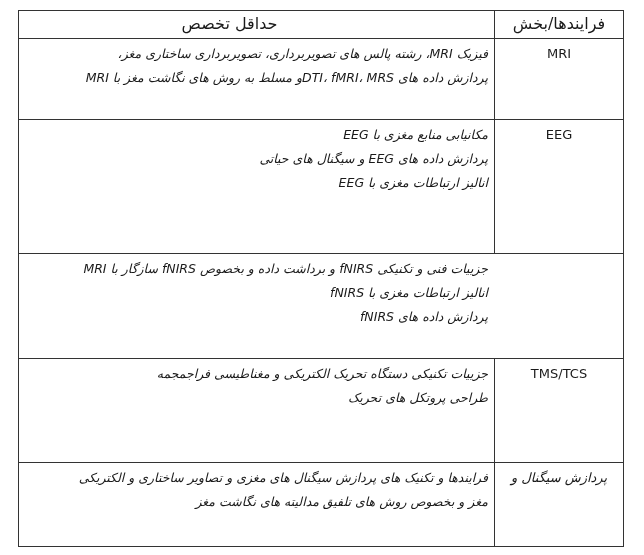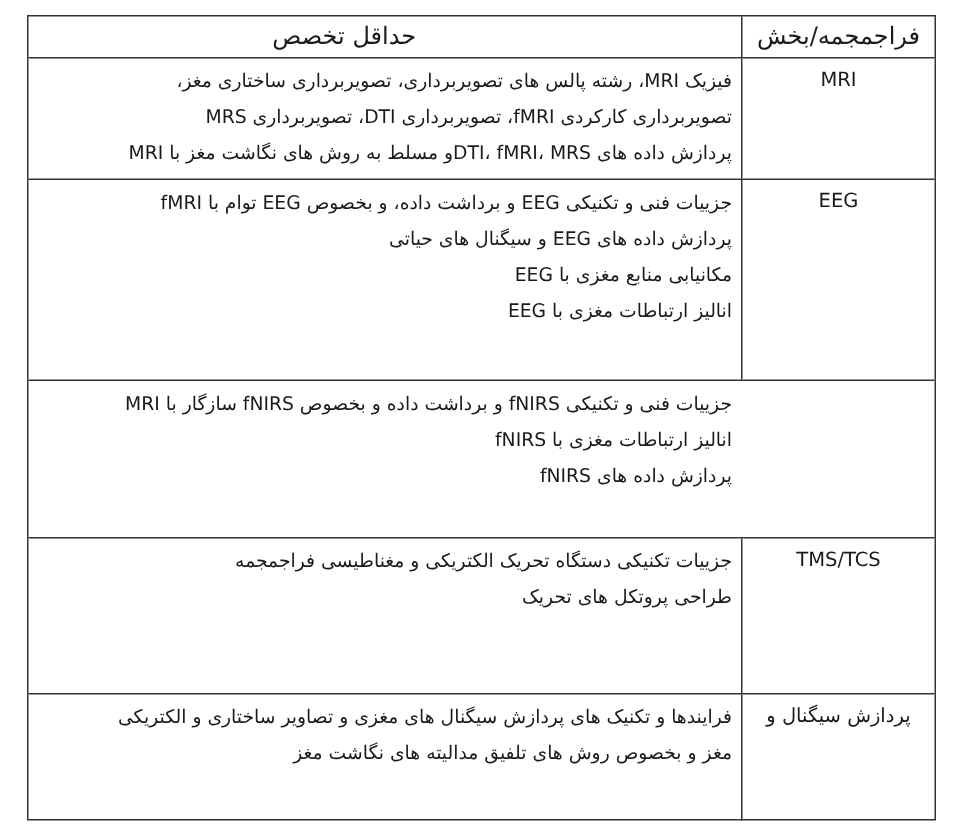--- a/index.html
+++ b/index.html
@@ -9,47 +9,45 @@
       border: 1.5px solid #333; box-sizing: border-box; direction: rtl; }
     .row { position: absolute; left: 0; right: 0; border-bottom: 1.5px solid #333; box-sizing: border-box; }
     .row:last-child { border-bottom: none; }
     .cell-sec { position: absolute; right: 0; top: 0; bottom: 0; width: 129px;
       border-left: 1.5px solid #333; box-sizing: border-box; text-align: center;
       font-size: 13px; padding-top: 4px; line-height: 22px; }
     .cell-spec { position: absolute; left: 0; top: 0; bottom: 0; right: 129px;
       box-sizing: border-box; padding: 3px 6px 0 6px; font-size: 12.5px; line-height: 24px; text-align: right; }
     .hdr .cell-sec, .hdr .cell-spec { font-size: 16px; padding-top: 3px; line-height: 20px; }
     .hdr .cell-spec { text-align: center; padding-right: 60px; }
-    .line { display: block; white-space: nowrap; }
+    .line { display: block; white-space: nowrap; font-style: italic; }
   </style>
 </head>
 <body>
 
 <div class="tbl">
 
   <div class="row hdr" style="top:0;height:28px;">
-    <div class="cell-sec">فراجمجمه/بخش</div>
+    <div class="cell-sec">فرایندها/بخش</div>
     <div class="cell-spec">حداقل تخصص</div>
   </div>
 
   <div class="row" style="top:28px;height:81px;">
     <div class="cell-sec">MRI</div>
     <div class="cell-spec">
       <span class="line">فیزیک MRI، رشته پالس های تصویربرداری، تصویربرداری ساختاری مغز،</span>
-      <span class="line">تصویربرداری کارکردی fMRI، تصویربرداری DTI، تصویربرداری MRS</span>
       <span class="line">پردازش داده های DTI، fMRI، MRSو مسلط به روش های نگاشت مغز با MRI</span>
     </div>
   </div>
 
   <div class="row" style="top:109px;height:134px;">
     <div class="cell-sec">EEG</div>
     <div class="cell-spec">
-      <span class="line">جزییات فنی و تکنیکی EEG و برداشت داده، و بخصوص EEG توام با fMRI</span>
+      <span class="line">مکانیابی منابع مغزی با EEG</span>
       <span class="line">پردازش داده های EEG و سیگنال های حیاتی</span>
-      <span class="line">مکانیابی منابع مغزی با EEG</span>
       <span class="line">انالیز ارتباطات مغزی با EEG</span>
     </div>
   </div>
 
   <div class="row" style="top:243px;height:105px;">
     <div class="cell-spec">
       <span class="line">جزییات فنی و تکنیکی fNIRS و برداشت داده و بخصوص fNIRS سازگار با MRI</span>
       <span class="line">انالیز ارتباطات مغزی با fNIRS</span>
       <span class="line">پردازش داده های fNIRS</span>
     </div>

